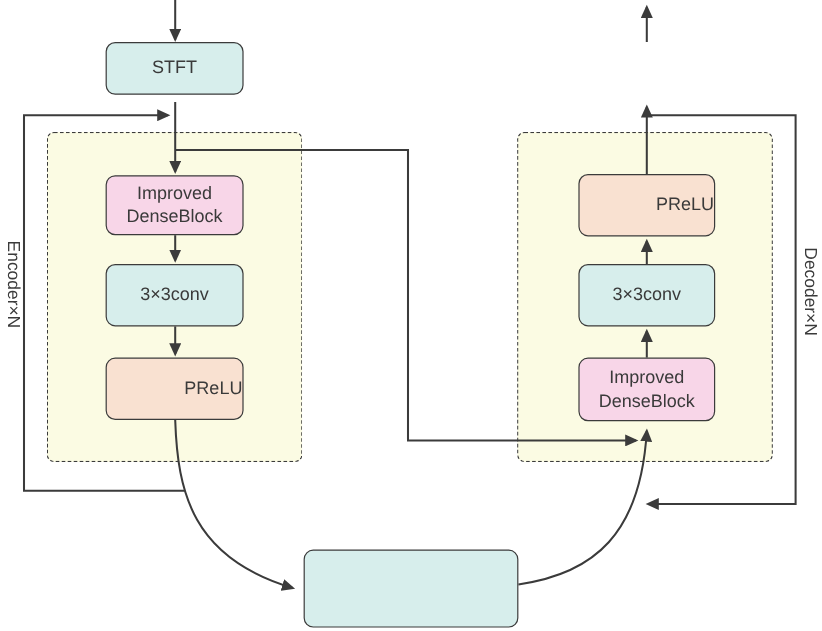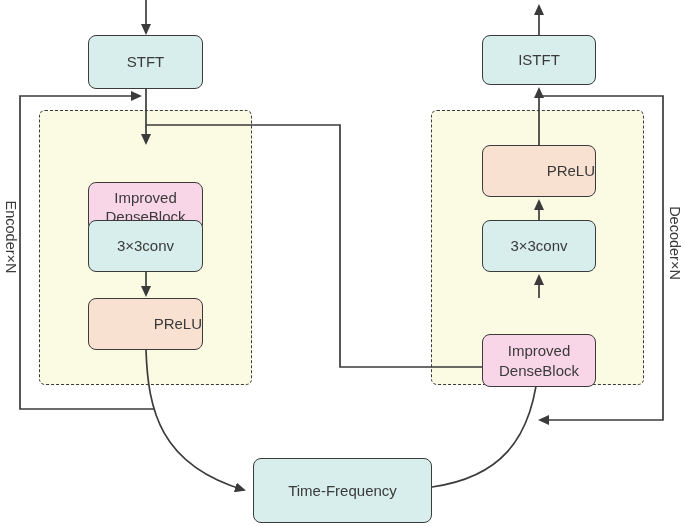--- a/index.html
+++ b/index.html
@@ -25,21 +25,21 @@
     border:1.7px solid var(--c-stroke,#3b3b3b);
     border-radius:8px;
     box-sizing:border-box;
     display:flex;flex-direction:column;
     align-items:center;justify-content:center;
     font-size:15px;line-height:1.28;
     text-align:center;
     z-index:3;
   }
   .fill-cyan {background:var(--c-cyan,#d7eeec);}
-  .fill-pink {background:var(--c-pink,#f8d6e8);margin-top:36px;}
+  .fill-pink {background:var(--c-pink,#f8d6e8);}
   .fill-peach{background:var(--c-peach,#f9e1d1);align-items:flex-end;}
   .side-label{
     position:absolute;
     width:120px;height:20px;
     display:flex;align-items:center;justify-content:center;
     font-size:14.5px;
     transform:rotate(90deg);
     z-index:3;
     white-space:nowrap;
   }
@@ -78,27 +78,24 @@
     <path d="M539,220 V201" marker-end="url(#arrow)"></path>
     <path d="M539,145 V89" marker-end="url(#arrow)"></path>
 
     <path d="M539,35 V6" marker-end="url(#arrow)"></path>
 
     <path d="M146,350 C148,410 160,465 244,490" marker-end="url(#arrow)"></path>
 
     <path d="M432,487 C495,478 534,445 539,359" marker-end="url(#arrow)"></path>
   </svg>
 
-  <div class="node fill-cyan" style="left:88px;top:35px;width:115px;height:54px;">
+  <div class="node fill-cyan" style="left:88px;top:35px;width:115px;height:44px;">
     <span>STFT</span>
   </div>
 
-  <div class="node fill-cyan" style="left:482px;top:35px;width:114px;height:50px;">
-    <span>ISTFT</span>
-  </div>
 
   <div class="node fill-pink" style="left:88px;top:146px;width:115px;height:50px;">
     <span>Improved</span>
     <span>DenseBlock</span>
   </div>
   <div class="node fill-cyan" style="left:88px;top:220px;width:115px;height:52px;">
     <span>3×3conv</span>
   </div>
   <div class="node fill-peach" style="left:88px;top:298px;width:115px;height:52px;">
     <span>PReLU</span>
@@ -109,19 +106,18 @@
   </div>
   <div class="node fill-cyan" style="left:482px;top:220px;width:114px;height:52px;">
     <span>3×3conv</span>
   </div>
   <div class="node fill-pink" style="left:482px;top:298px;width:114px;height:53px;">
     <span>Improved</span>
     <span>DenseBlock</span>
   </div>
 
   <div class="node fill-cyan" style="left:253px;top:458px;width:179px;height:65px;">
-    <span>Time-Frequency</span>
   </div>
 
   <div class="side-label" style="left:-49px;top:227px;">Encoder×N</div>
   <div class="side-label" style="left:615px;top:233px;">Decoder×N</div>
 
 </div>
 
 </body></html>

